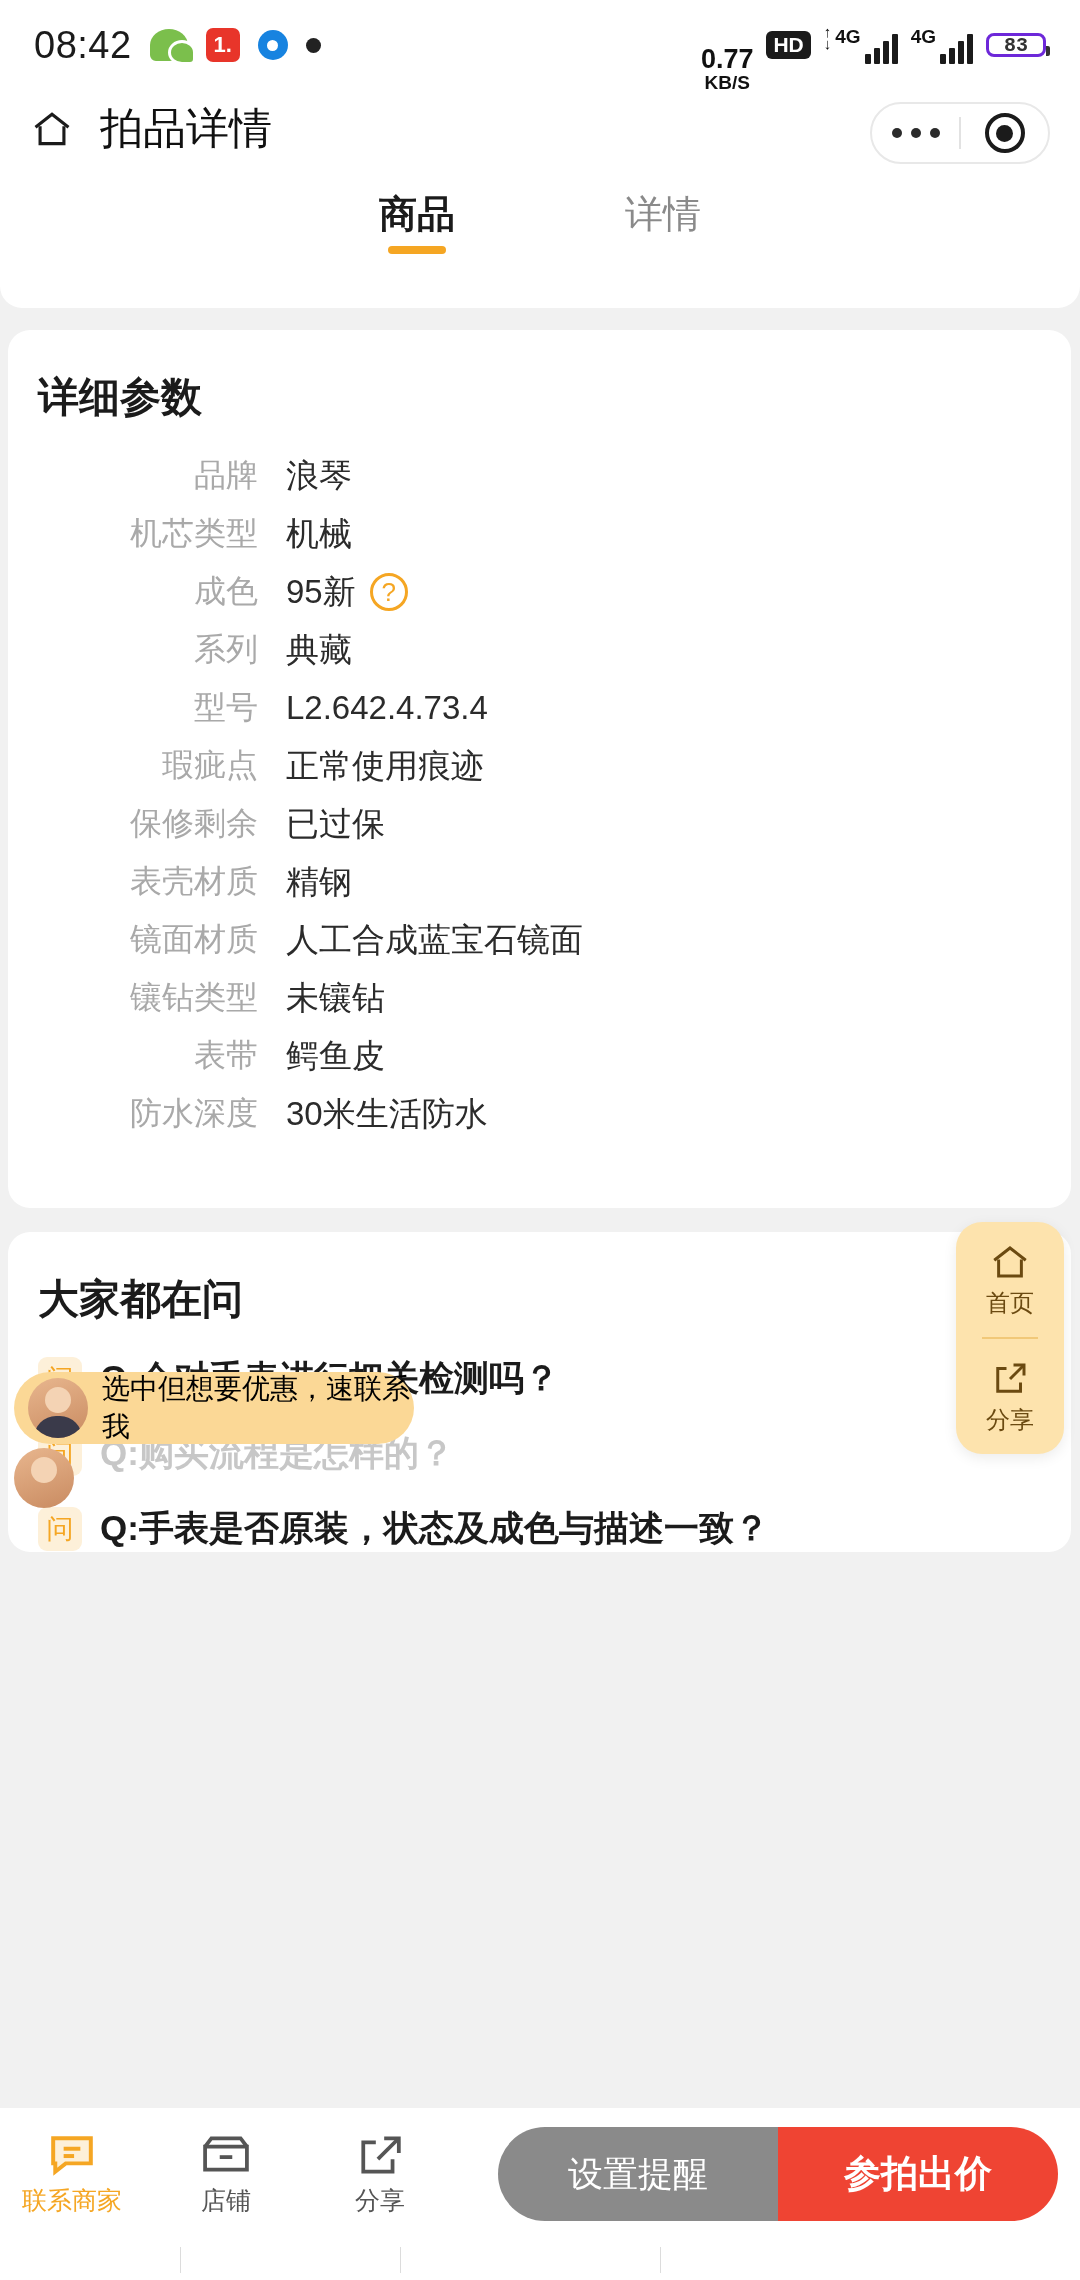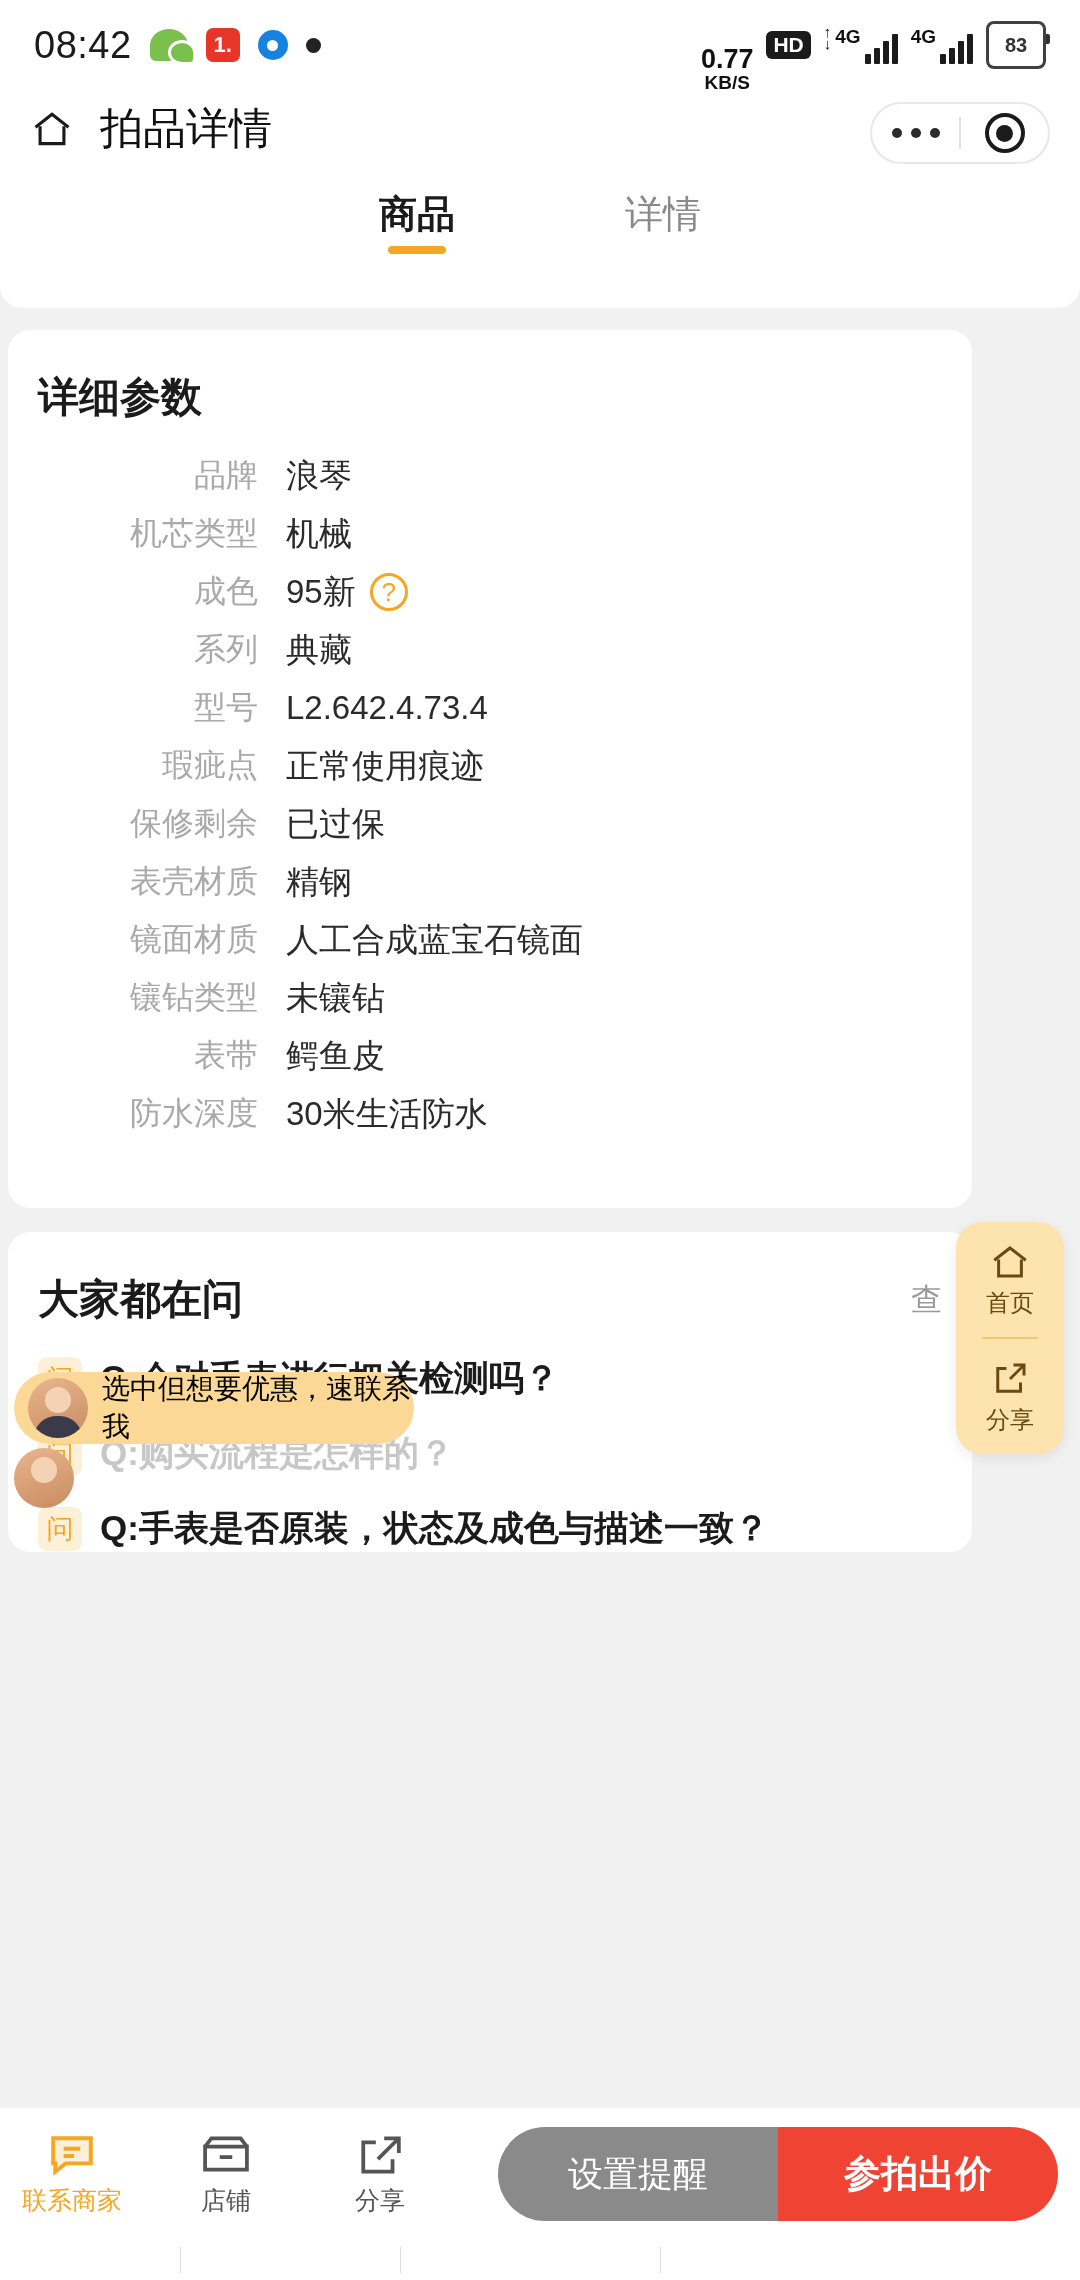--- a/index.html
+++ b/index.html
@@ -52,22 +52,22 @@
   .sig-group { display: flex; align-items: flex-end; gap: 4px; }
   .sig-label { font-size: 19px; font-weight: bold; color: #111; margin-bottom: 16px; }
   .bars { display: flex; align-items: flex-end; gap: 3px; height: 30px; }
   .bars i { width: 6px; background: #1b1b1b; border-radius: 1px; display: block; }
   .bars i:nth-child(1) { height: 10px; }
   .bars i:nth-child(2) { height: 16px; }
   .bars i:nth-child(3) { height: 23px; }
   .bars i:nth-child(4) { height: 30px; }
   .arrows { font-size: 15px; line-height: 0.8; color: #111; margin-bottom: 14px; }
   .battery {
-    width: 60px; height: 48px; border: 3px solid #404040; border-radius: 8px;
-    position: relative; display: flex; align-items: center; justify-content: center;
+    width: 60px; height: 24px; border: 3px solid #6d28d9; border-radius: 8px;
+    position: relative; display: flex; align-items: center; justify-content: center; font-family: Liberation Mono, monospace;
   }
   .battery::after {
     content: ""; position: absolute; right: -7px; top: 10px; width: 4px; height: 10px;
     background: #333; border-radius: 0 2px 2px 0;
   }
   .battery span { font-size: 20px; color: #333; font-weight: bold; }
 
   
   .titlebar {
     position: absolute; top: 90px; left: 0; width: 1080px; height: 78px;
@@ -108,21 +108,21 @@
     width: 58px; height: 8px; border-radius: 4px; background: #f5a623;
   }
 
   .gap-card {
     position: absolute; top: 260px; left: 0; width: 1080px; height: 48px; background: #fff;
     border-radius: 0 0 22px 22px;
   }
 
   
   .card {
-    position: absolute; left: 8px; width: 964px; background: #fff; border-radius: 22px;
+    position: absolute; left: 8px; width: 1063px; background: #fff; border-radius: 22px;
   }
   .card-params { top: 330px; height: 878px; }
   .card-title { font-size: 41px; font-weight: bold; color: #1b1b1b; padding: 40px 0 0 30px; }
 
   .param-list { margin-top: 22px; }
   .param-row { display: flex; align-items: center; height: 58px; }
   .param-key {
     width: 250px; text-align: right; padding-right: 0;
     font-size: 32px; color: #a9a9a9;
   }

